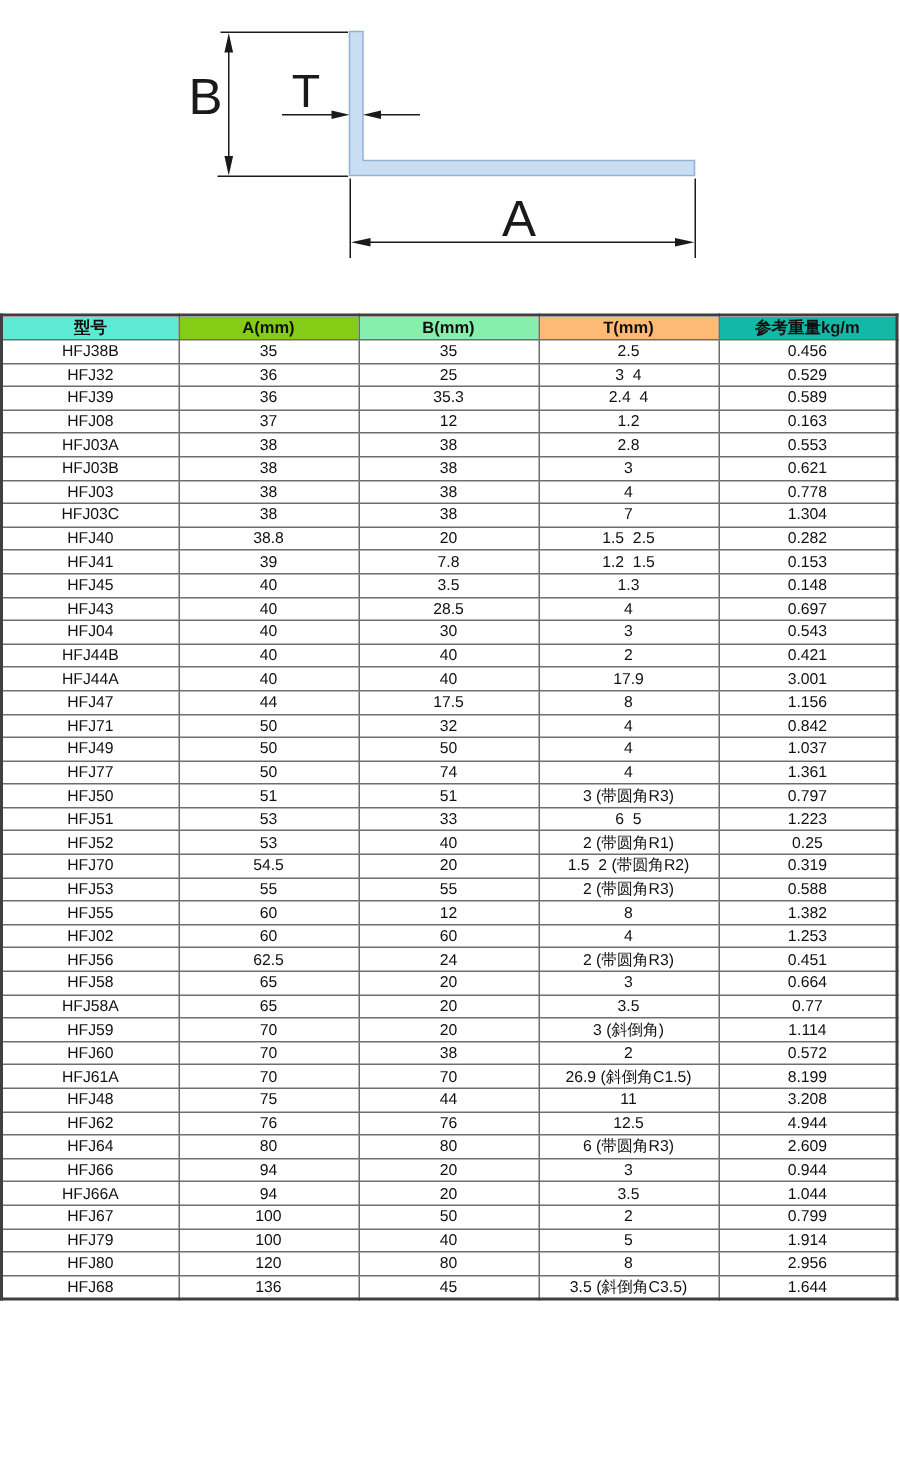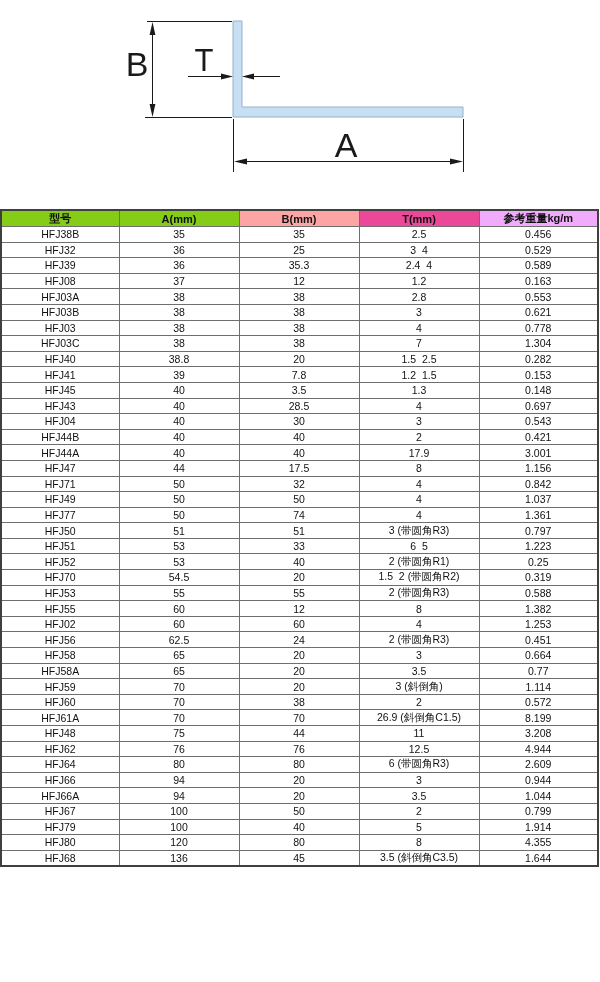--- a/index.html
+++ b/index.html
@@ -104,25 +104,25 @@
 <table class="spec-table">
   <colgroup>
     <col style="width:118px">
     <col style="width:120px">
     <col style="width:120px">
     <col style="width:120px">
     <col style="width:119px">
   </colgroup>
   <thead>
     <tr>
-      <th style="background: #84cc16;">型号</th>
+      <th style="background: #5eead4;">型号</th>
       <th style="background: #84cc16;">A(mm)</th>
-      <th style="background: #fca5a5;">B(mm)</th>
-      <th style="background: #ec4899;">T(mm)</th>
-      <th style="background: #f0abfc;">参考重量kg/m</th>
+      <th style="background: #86efac;">B(mm)</th>
+      <th style="background: #fdba74;">T(mm)</th>
+      <th style="background: #14b8a6;">参考重量kg/m</th>
     </tr>
   </thead>
   <tbody>
       <tr>
         <td>HFJ38B</td>
         <td>35</td>
         <td>35</td>
         <td>2.5</td>
         <td>0.456</td>
       </tr>
@@ -390,21 +390,21 @@
         <td>100</td>
         <td>40</td>
         <td>5</td>
         <td>1.914</td>
       </tr>
       <tr>
         <td>HFJ80</td>
         <td>120</td>
         <td>80</td>
         <td>8</td>
-        <td>4.355</td>
+        <td>2.956</td>
       </tr>
       <tr>
         <td>HFJ68</td>
         <td>136</td>
         <td>45</td>
         <td>3.5 (斜倒角C3.5)</td>
         <td>1.644</td>
       </tr>
     </tbody>
 </table>

